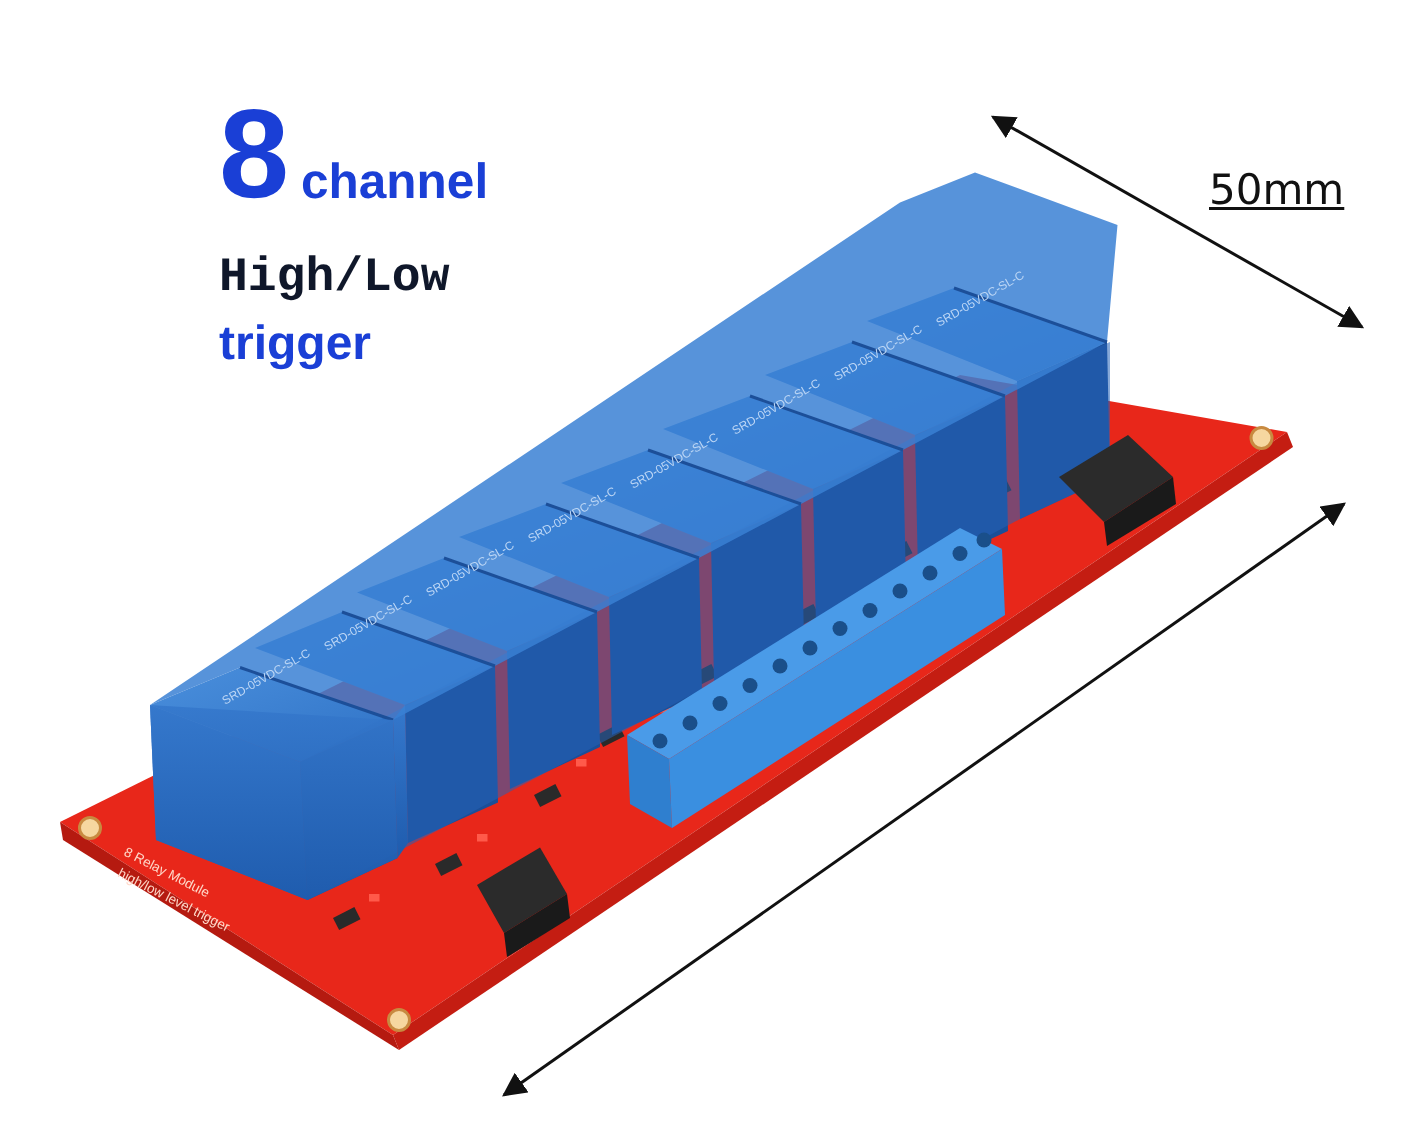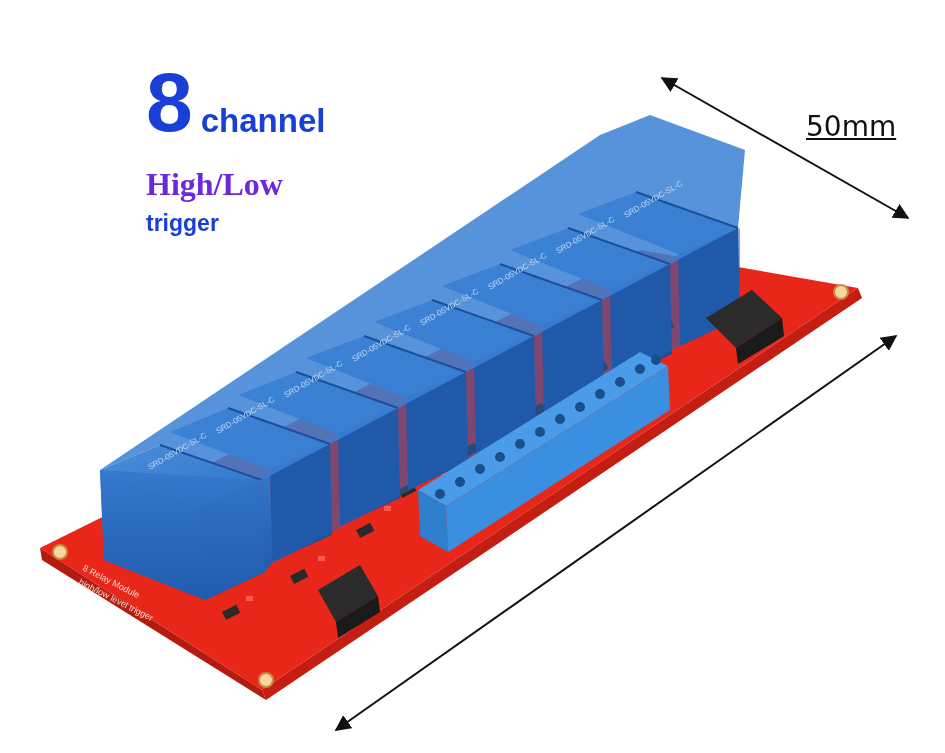--- a/index.html
+++ b/index.html
@@ -1,22 +1,22 @@
 <!DOCTYPE html>
 <html><head>
   <meta charset="utf-8">
   <style>
     html, body { margin: 0; padding: 0; background: #ffffff; }
     body { width: 945px; height: 753px; position: relative; overflow: hidden; font-family: "Liberation Sans", sans-serif; }
     .stage { position: absolute; left: 0; top: 0; width: 945px; height: 753px; }
     .headline { position: absolute; left: 146px; top: 60px; color: #1a3fd6; font-family: "Liberation Sans", sans-serif; font-weight: bold; }
     .headline .big { font-size: 84px; line-height: 84px; display: inline-block; vertical-align: bottom; }
     .headline .channel { font-size: 33px; display: inline-block; vertical-align: bottom; margin-left: 8px; margin-bottom: 4px; margin-top: 16px; }
-    .sub1 { position: absolute; left: 146px; top: 166px; font-size: 32px; font-weight: bold; color: #6d28d9; font-family: Liberation Serif, serif; }
-    .sub2 { position: absolute; left: 146px; top: 210px; font-size: 23px; font-weight: bold; color: #1a3fd6; font-family: "Liberation Sans", sans-serif; }
+    .sub1 { position: absolute; left: 146px; top: 166px; font-size: 32px; font-weight: bold; color: #0f172a; font-family: Liberation Mono, monospace; }
+    .sub2 { position: absolute; left: 146px; top: 210px; font-size: 32px; font-weight: bold; color: #1a3fd6; font-family: "Liberation Sans", sans-serif; }
     .dim { position: absolute; font-family: "DejaVu Sans", sans-serif; color: #111; font-size: 28px; text-decoration: underline; }
     .dim-w { left: 806px; top: 110px; }
     .dim-l { left: 658px; top: 528px; }
     svg { position: absolute; left: 0; top: 0; }
   </style>
 </head>
 <body>
 
 <div class="stage">
 

